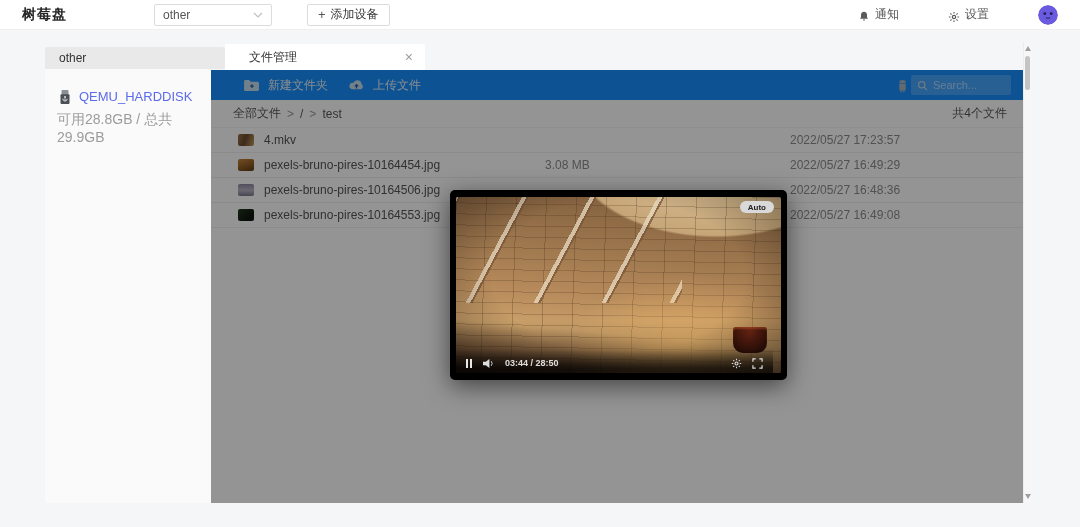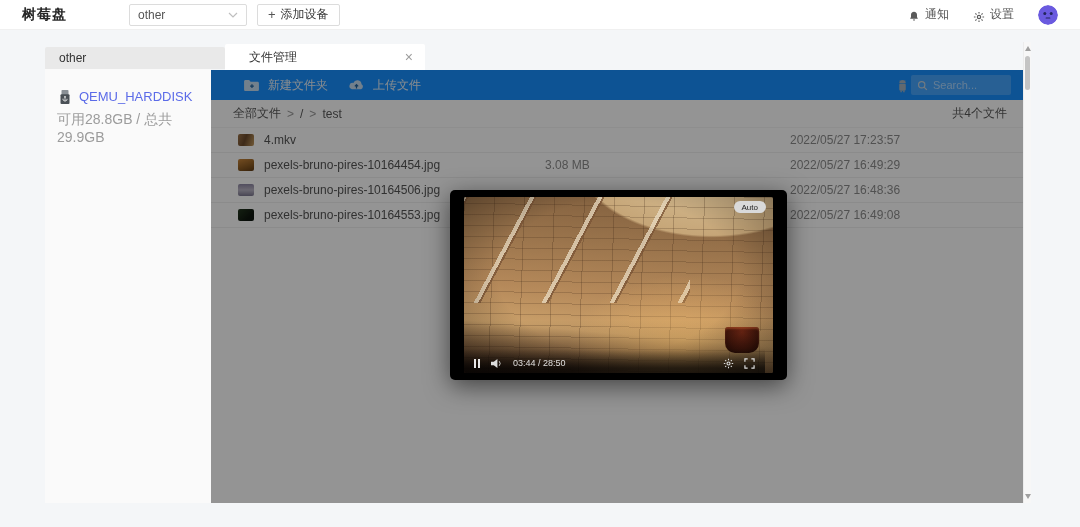--- a/index.html
+++ b/index.html
@@ -10,20 +10,21 @@
     font-family:"Liberation Sans","DejaVu Sans",sans-serif;
     overflow:hidden;
     font-size:12px;
     color:#333;
   }
   
   .header {
     position:absolute; top:0; left:0; width:1080px; height:30px;
     background:#fff; display:flex; align-items:center; padding:0 16px;
     border-bottom:1px solid #f0f0f0;
+    gap:25px;
   }
   .logo { font-size:14px; font-weight:700; color:#262626; margin-left:6px; letter-spacing:1px; }
   .device-select {
     margin-left:62px; width:118px; height:22px; border:1px solid #dcdcdc; border-radius:2px;
     background:#fff; display:flex; align-items:center; justify-content:space-between;
     padding:0 8px; color:#555; cursor:pointer;
   }
   .add-device-btn {
     margin-left:10px; height:22px; border:1px solid #dcdcdc; border-radius:2px; background:#fff;
     display:flex; align-items:center; gap:5px; padding:0 10px; color:#333; cursor:pointer;
@@ -99,22 +100,22 @@
   .thumb-2 { background:linear-gradient(180deg,#8d86a3 0%,#b9b4c4 50%,#7d7890 100%); }
   .thumb-3 { background:linear-gradient(135deg,#23371f 0%,#0d150e 70%); }
 
   .dim-overlay {
     position:absolute; inset:0; background:rgba(0,0,0,0.42); z-index:5;
   }
 
   
   .player {
     position:absolute; left:239px; top:120px; width:337px; height:190px;
-    background:#000; border-radius:5px; padding:7px 14px; z-index:10;
-    box-shadow:0 6px 24px rgba(0,0,0,0.55); cursor:pointer;
+    background:#000; border-radius:5px; padding:7px 6px; z-index:10;
+    box-shadow:0 6px 24px rgba(0,0,0,0.55); cursor:pointer;font-weight:bold;
   }
   .scene {
     position:relative; width:100%; height:100%; border-radius:2px; overflow:hidden;
     background:
       radial-gradient(120% 130% at 80% -25%, #dcc69e 0%, #c6a678 36%, rgba(198,166,120,0) 37%),
       linear-gradient(185deg,#7d5c3c 0%,#9a744c 30%,#b5895a 55%,#caa06a 74%,#46291a 100%);
   }
   .planks {
     position:absolute; inset:0;
     background:

